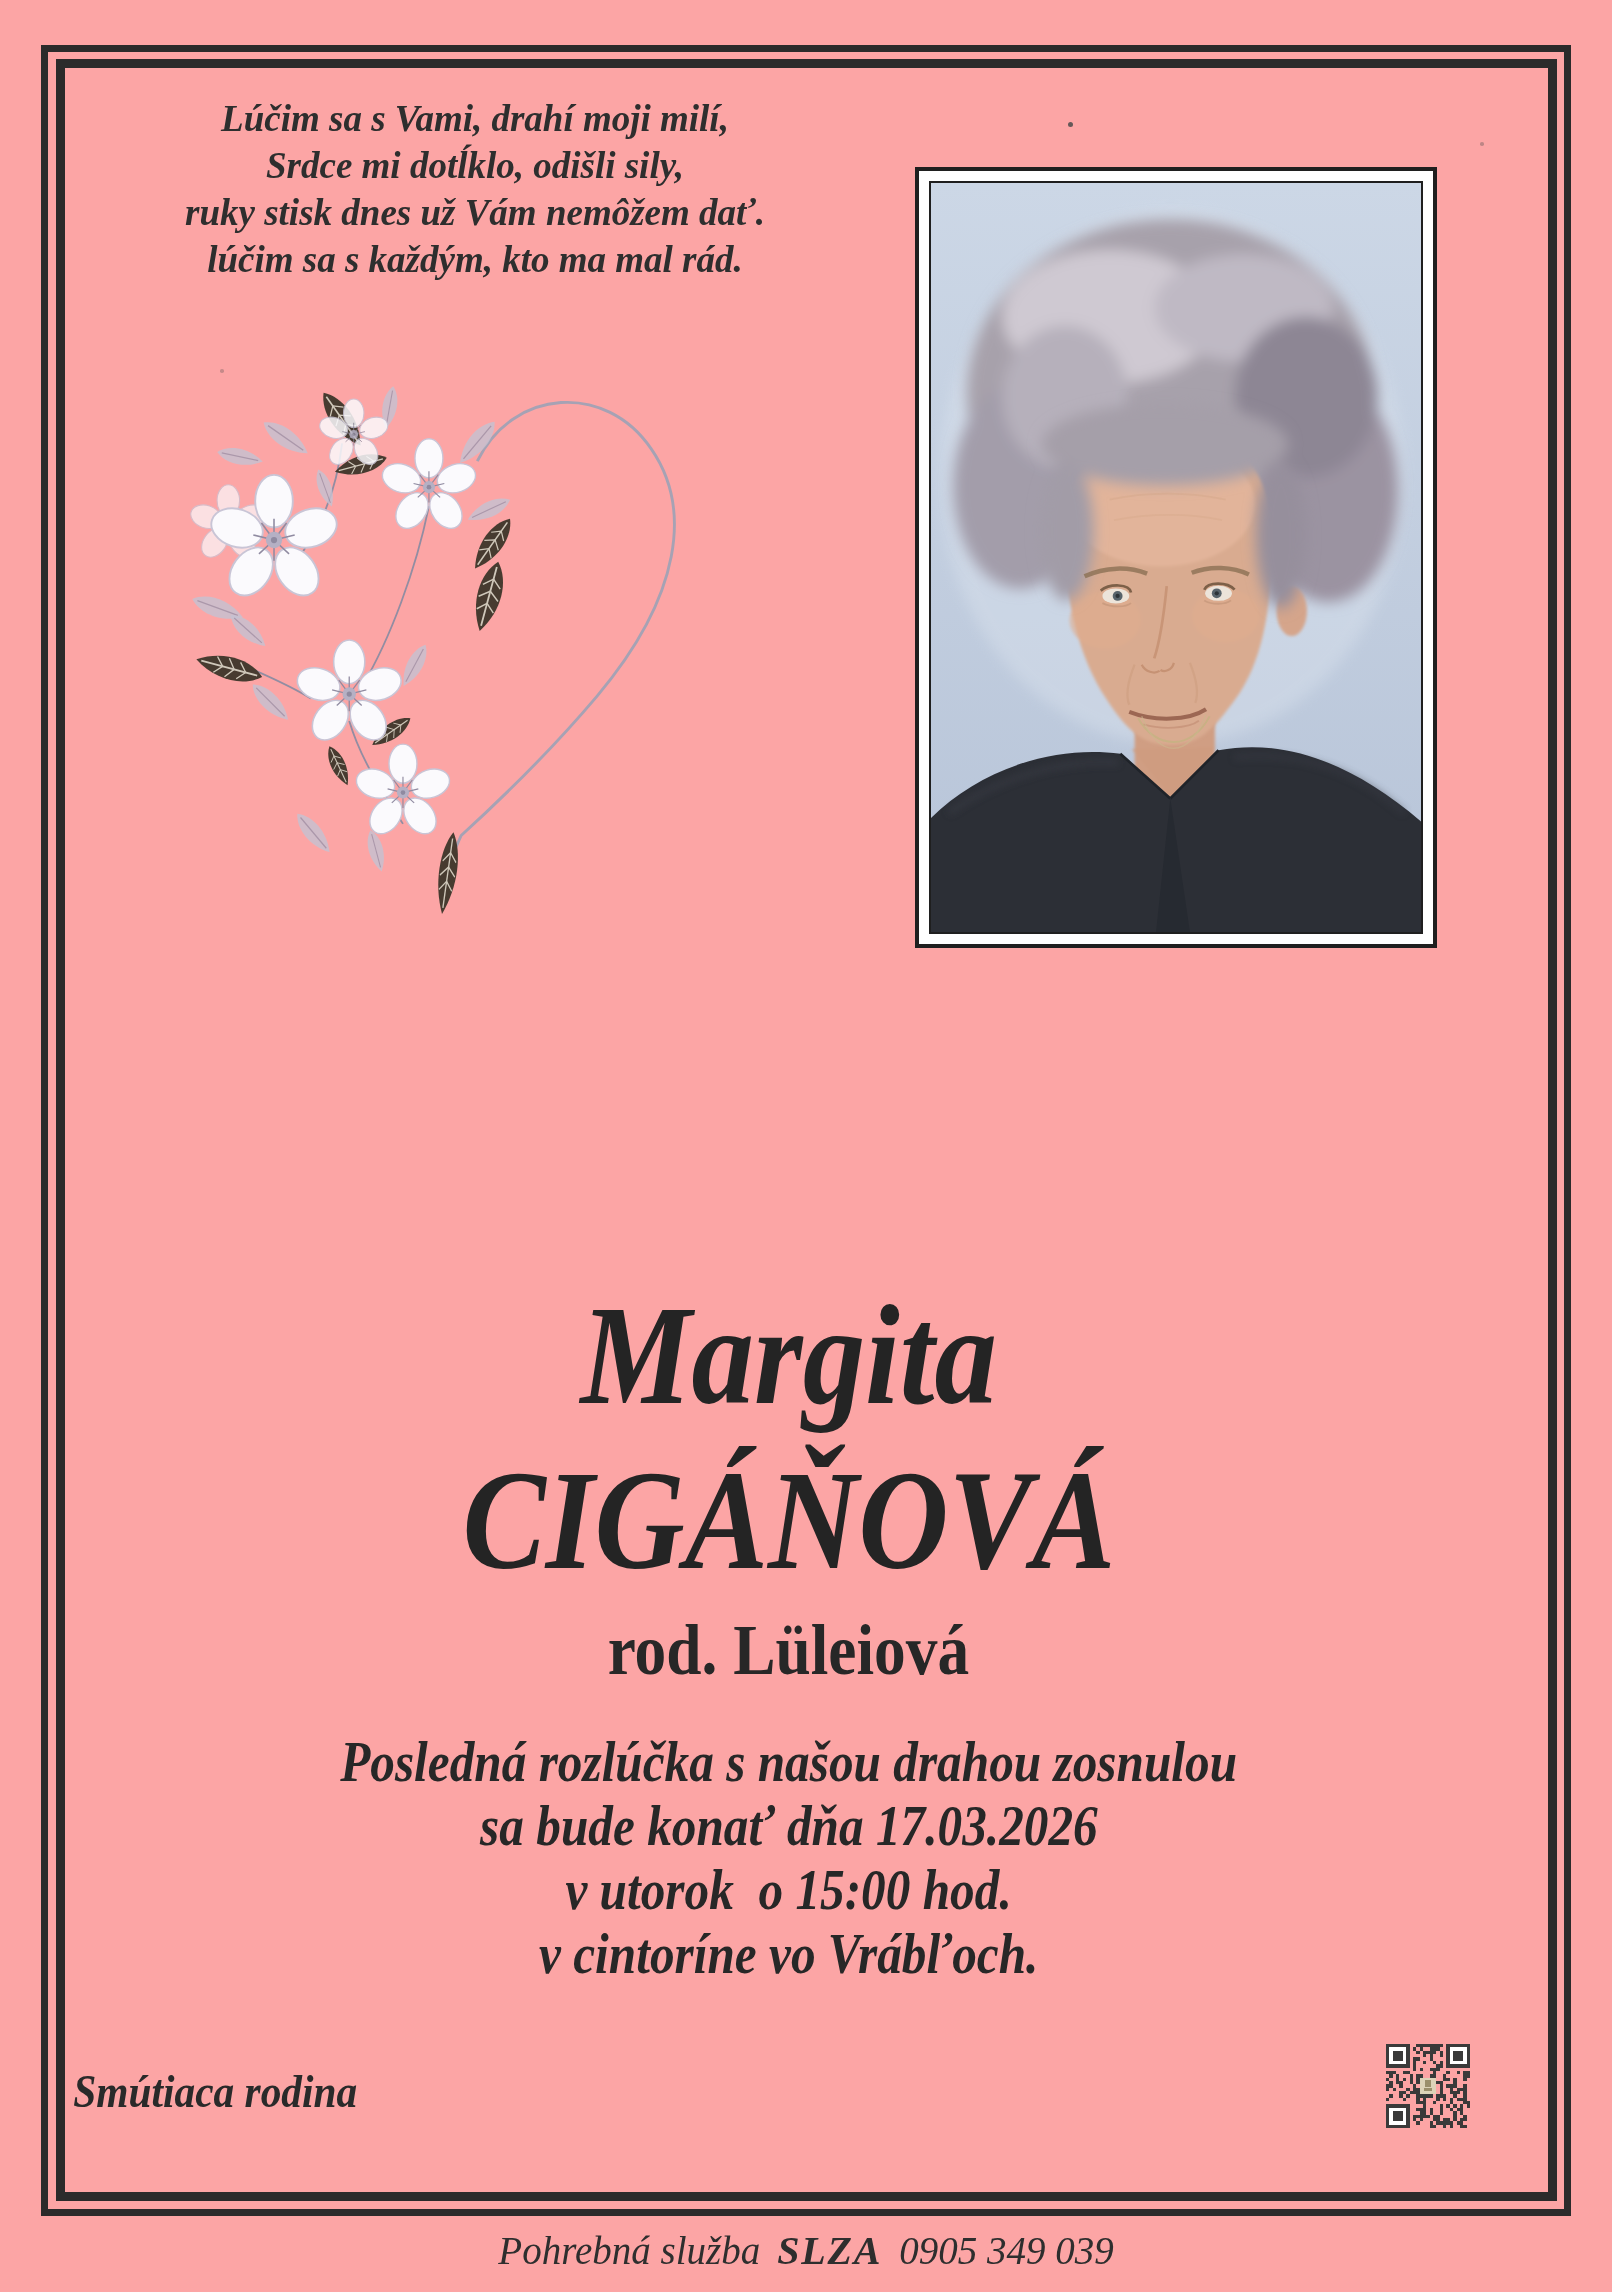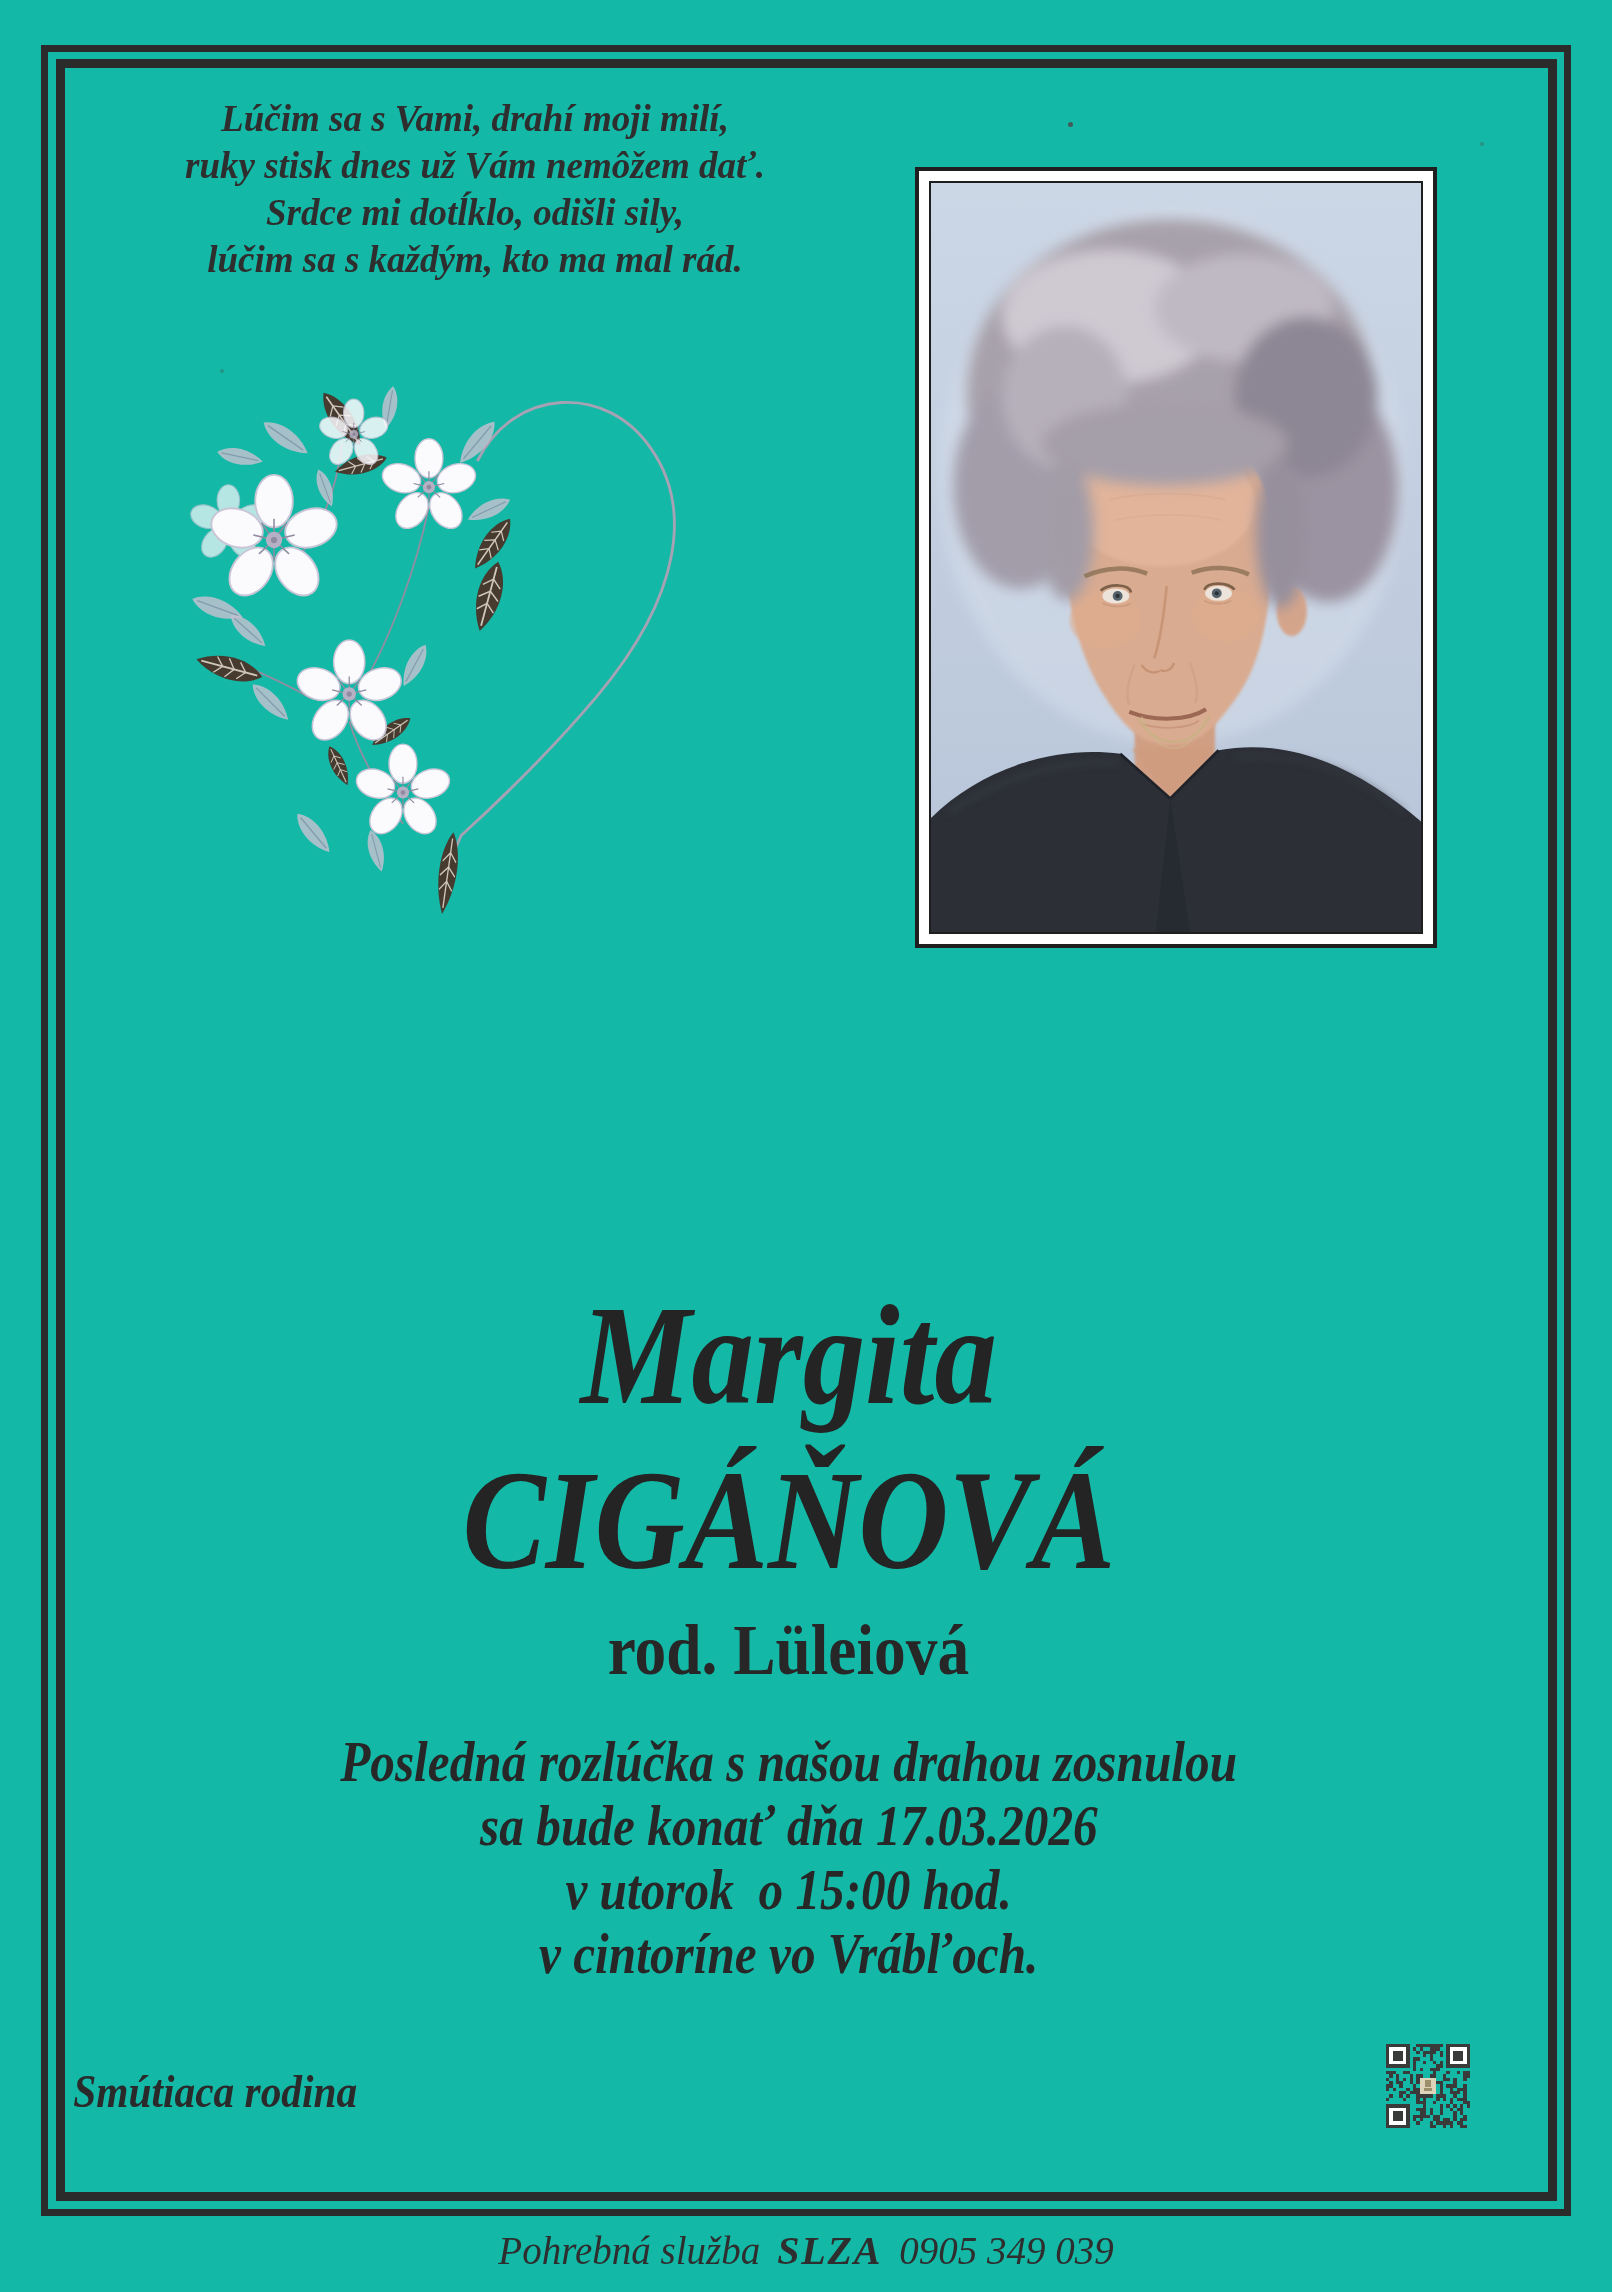--- a/index.html
+++ b/index.html
@@ -1,16 +1,16 @@
 <!DOCTYPE html>
 <html style="font-size:14.3px"><head>
 <meta charset="utf-8">
 <style>
   html,body{margin:0;padding:0;background:#ffffff;}
-  .page{position:relative;width:1612px;height:2293px;background:#14b8a6;
+  .page{position:relative;width:1612px;height:2293px;background:#fca5a5;
         font-family:"Liberation Serif", serif;color:#262626;overflow:hidden;}
 
   
   .frame-outer{position:absolute;left:41px;top:45px;width:1530px;height:2171px;
                border:7.2px solid #2b2b2b;box-sizing:border-box;}
   .frame-inner{position:absolute;left:56px;top:59px;width:1501px;height:2142px;
                border:9.9px solid #2b2b2b;box-sizing:border-box;}
 
   .cond{display:inline-block;transform:scaleX(0.88);transform-origin:50% 50%;white-space:pre-wrap;}
 
@@ -60,22 +60,22 @@
 </head>
 <body>
 
 <div class="page">
 
   <div class="frame-outer"></div>
   <div class="frame-inner"></div>
 
   <div class="poem">
     <div>Lúčim sa s Vami, drahí moji milí,</div>
+    <div>Srdce mi dotĺklo, odišli sily,</div>
     <div>ruky stisk dnes už Vám nemôžem dať.</div>
-    <div>Srdce mi dotĺklo, odišli sily,</div>
     <div>lúčim sa s každým, kto ma mal rád.</div>
   </div>
 
   <div class="floral">
     <svg viewBox="0 0 680 700" xmlns="http://www.w3.org/2000/svg">
       <defs>
         <path id="leaf" d="M0 -1 C0.42 -0.55 0.46 0.3 0 1 C-0.46 0.3 -0.42 -0.55 0 -1 Z"></path>
         <g id="leafDark">
           <use href="#leaf" fill="#473b30"></use>
           <path d="M0 -0.85 L0 0.85" stroke="#cfc8ba" stroke-width="0.05" fill="none"></path>

